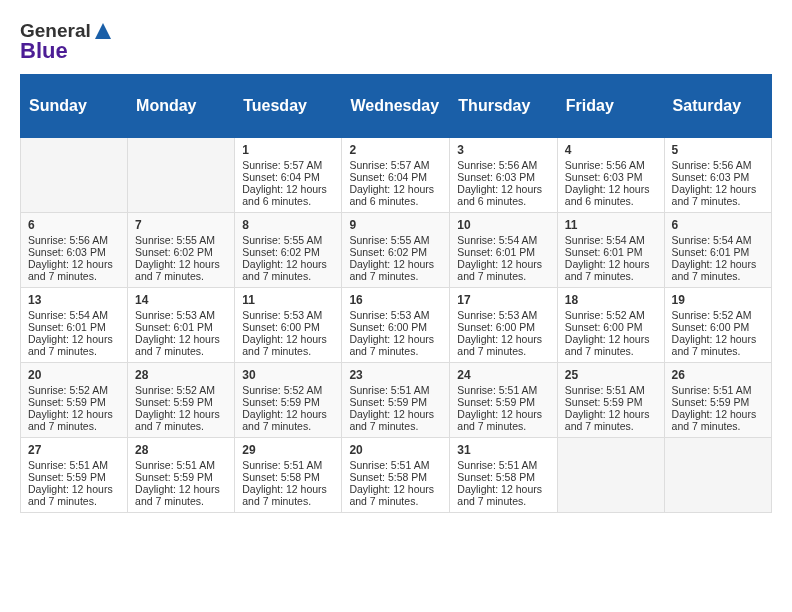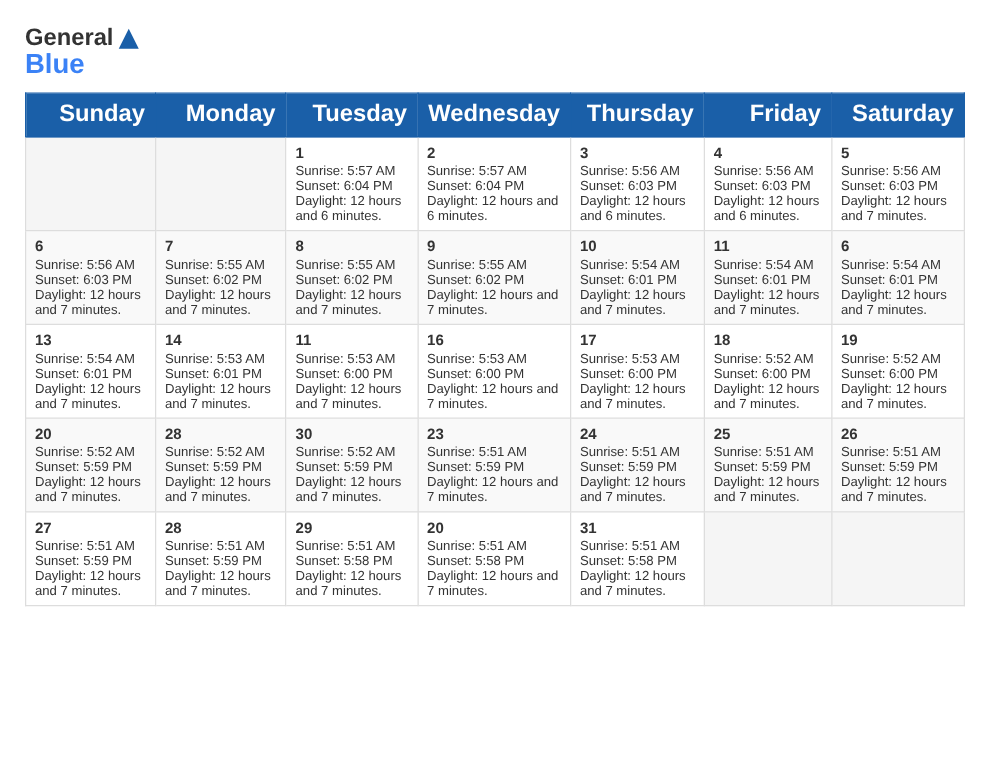--- a/index.html
+++ b/index.html
@@ -35,23 +35,23 @@
       color: #555;
     }
     .calendar {
       width: 100%;
       border-collapse: collapse;
       border: 1px solid #ccc;
     }
     .calendar th {
       background-color: #1a5fa8;
       color: #fff;
-      text-align: right;
-      padding: 6px 8px;
-      font-size: 19px;
+      text-align: left;
+      padding: 22px 8px;
+      font-size: 16px;
       border: 1px solid #1a5fa8;
     }
     .calendar td {
       vertical-align: top;
       padding: 5px 7px;
       border: 1px solid #ddd;
       font-size: 10.5px;
       color: #333;
       width: 108px;
       min-height: 80px;
@@ -74,21 +74,21 @@
 <body>
 
 <div class="header">
   <div class="logo">
     <div style="display:flex; align-items:center;">
       <span style="font-size:19px; font-weight:bold; color:#333;">General</span>
       <svg width="20" height="20" viewBox="0 0 20 20" style="margin-left:2px;">
         <polygon points="10,2 18,18 2,18" fill="#1a5fa8"></polygon>
       </svg>
     </div>
-    <div style="font-size:22px; font-weight:bold; color:#3b82f6; margin-top:-4px;">Blue</div>
+    <div style="font-size:22px; font-weight:bold; color:#4c1d95; margin-top:-4px;">Blue</div>
   </div>
   <div class="title-block">
     <h1></h1>
     <h2></h2>
   </div>
 </div>
 
 <table class="calendar">
   <thead>
     <tr>

